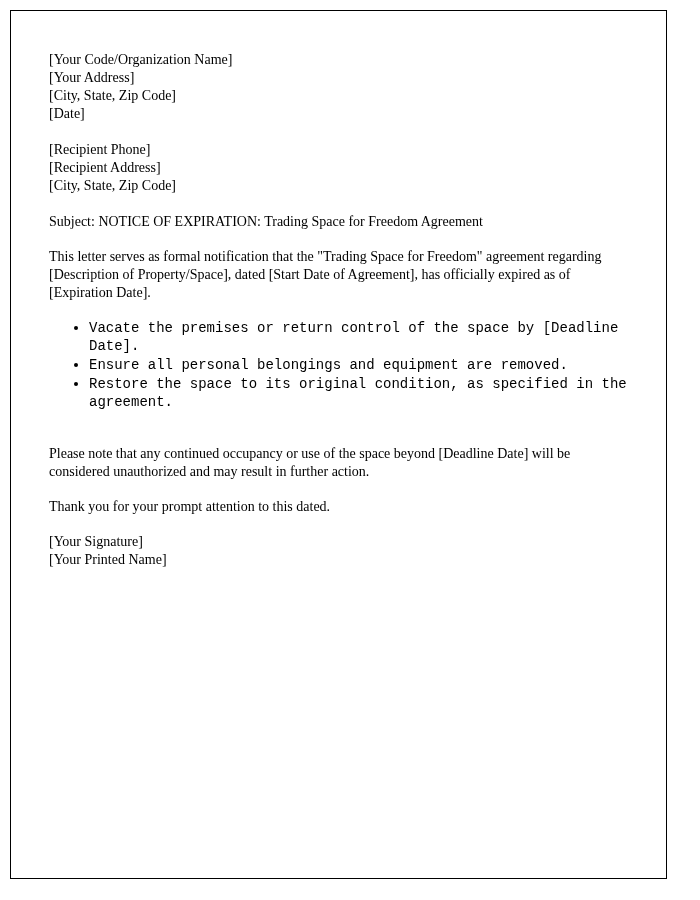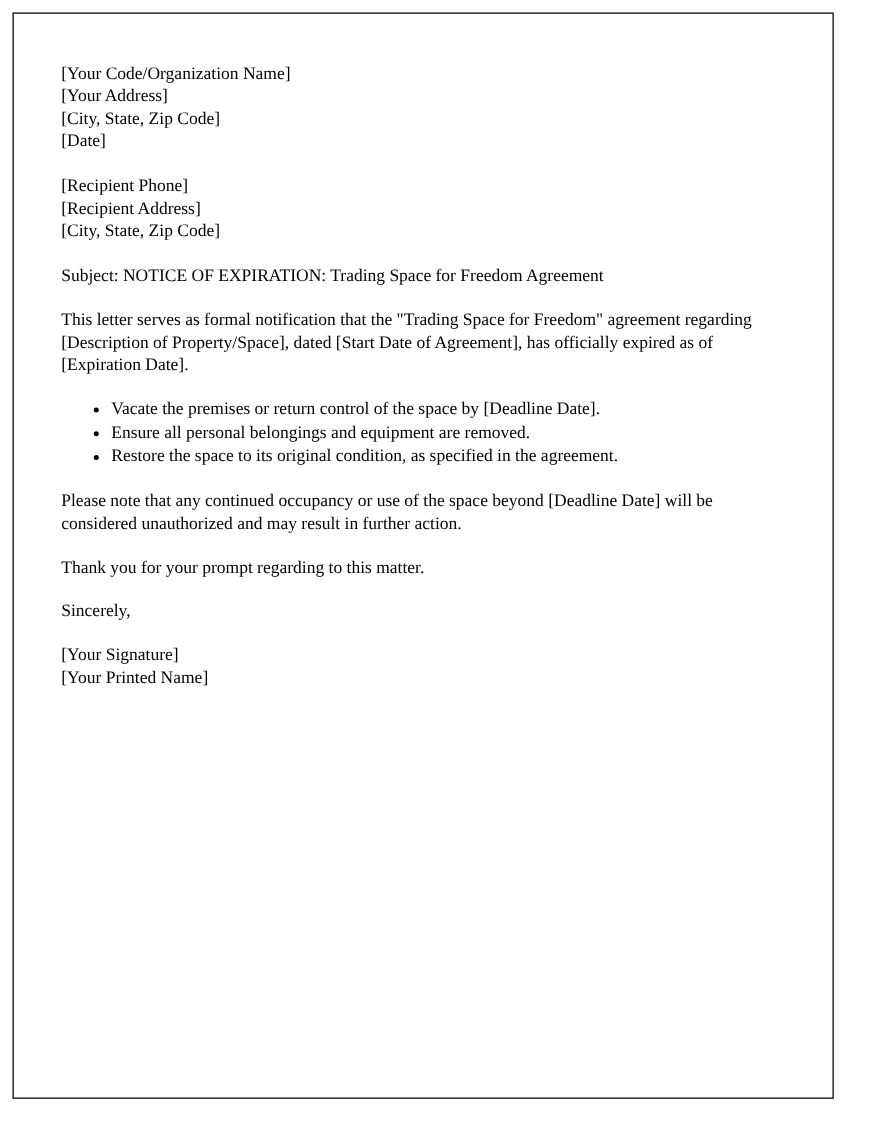--- a/index.html
+++ b/index.html
@@ -29,23 +29,24 @@
   .line {
     margin: 0;
   }
   .block {
     margin: 0 0 18px 0;
   }
   .para {
     margin: 0 0 17px 0;
   }
   ul.bullet-list {
-    margin: 0 0 18px 0;
+    margin: 0 0 34px 0;
     padding-left: 40px;
     list-style-type: disc;
+    font-family: Liberation Mono, monospace;
   }
   ul.bullet-list li {
     margin: 0 0 1px 0;
   }
 </style>
 </head>
 <body>
 
 <div class="page">
   <div class="content">
@@ -71,23 +72,22 @@
 
     <ul class="bullet-list">
       <li>Vacate the premises or return control of the space by [Deadline Date].</li>
       <li>Ensure all personal belongings and equipment are removed.</li>
       <li>Restore the space to its original condition, as specified in the agreement.</li>
     </ul>
 
     <p class="para">Please note that any continued occupancy or use of the space beyond [Deadline Date] will be considered unauthorized and may result in further action.</p>
 
 
-    <p class="para">Thank you for your prompt regarding to this matter.</p>
+    <p class="para">Thank you for your prompt attention to this dated.</p>
 
-    <p class="para">Sincerely,</p>
 
     <div class="block">
       <p class="line">[Your Signature]</p>
       <p class="line">[Your Printed Name]</p>
     </div>
 
   </div>
 </div>
 
 </body></html>

